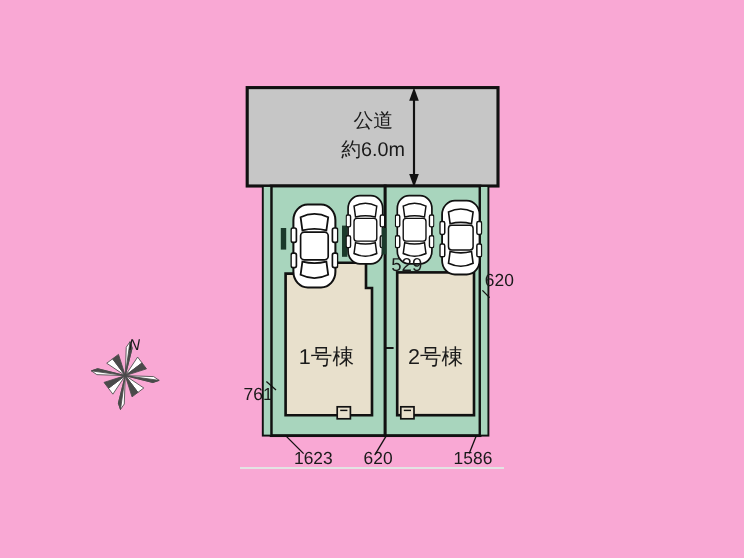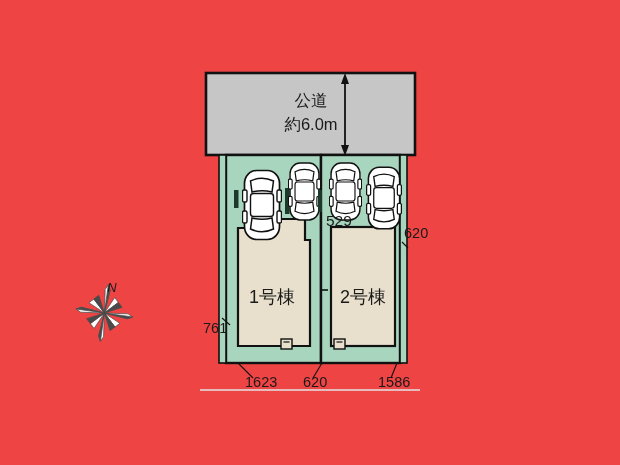--- a/index.html
+++ b/index.html
@@ -10,21 +10,21 @@
   body {
     width: 620px;
     height: 465px;
     overflow: hidden;
     font-family: "Liberation Sans", "DejaVu Sans", sans-serif;
   }
   #stage {
     position: relative;
     width: 620px;
     height: 465px;
-    background: #ef4444;
+    background: #f9a8d4;
   }
   #plan {
     position: absolute;
     left: 0;
     top: 0;
     width: 620px;
     height: 465px;
   }
   .lbl {
     font-family: "Liberation Sans", "DejaVu Sans", sans-serif;

